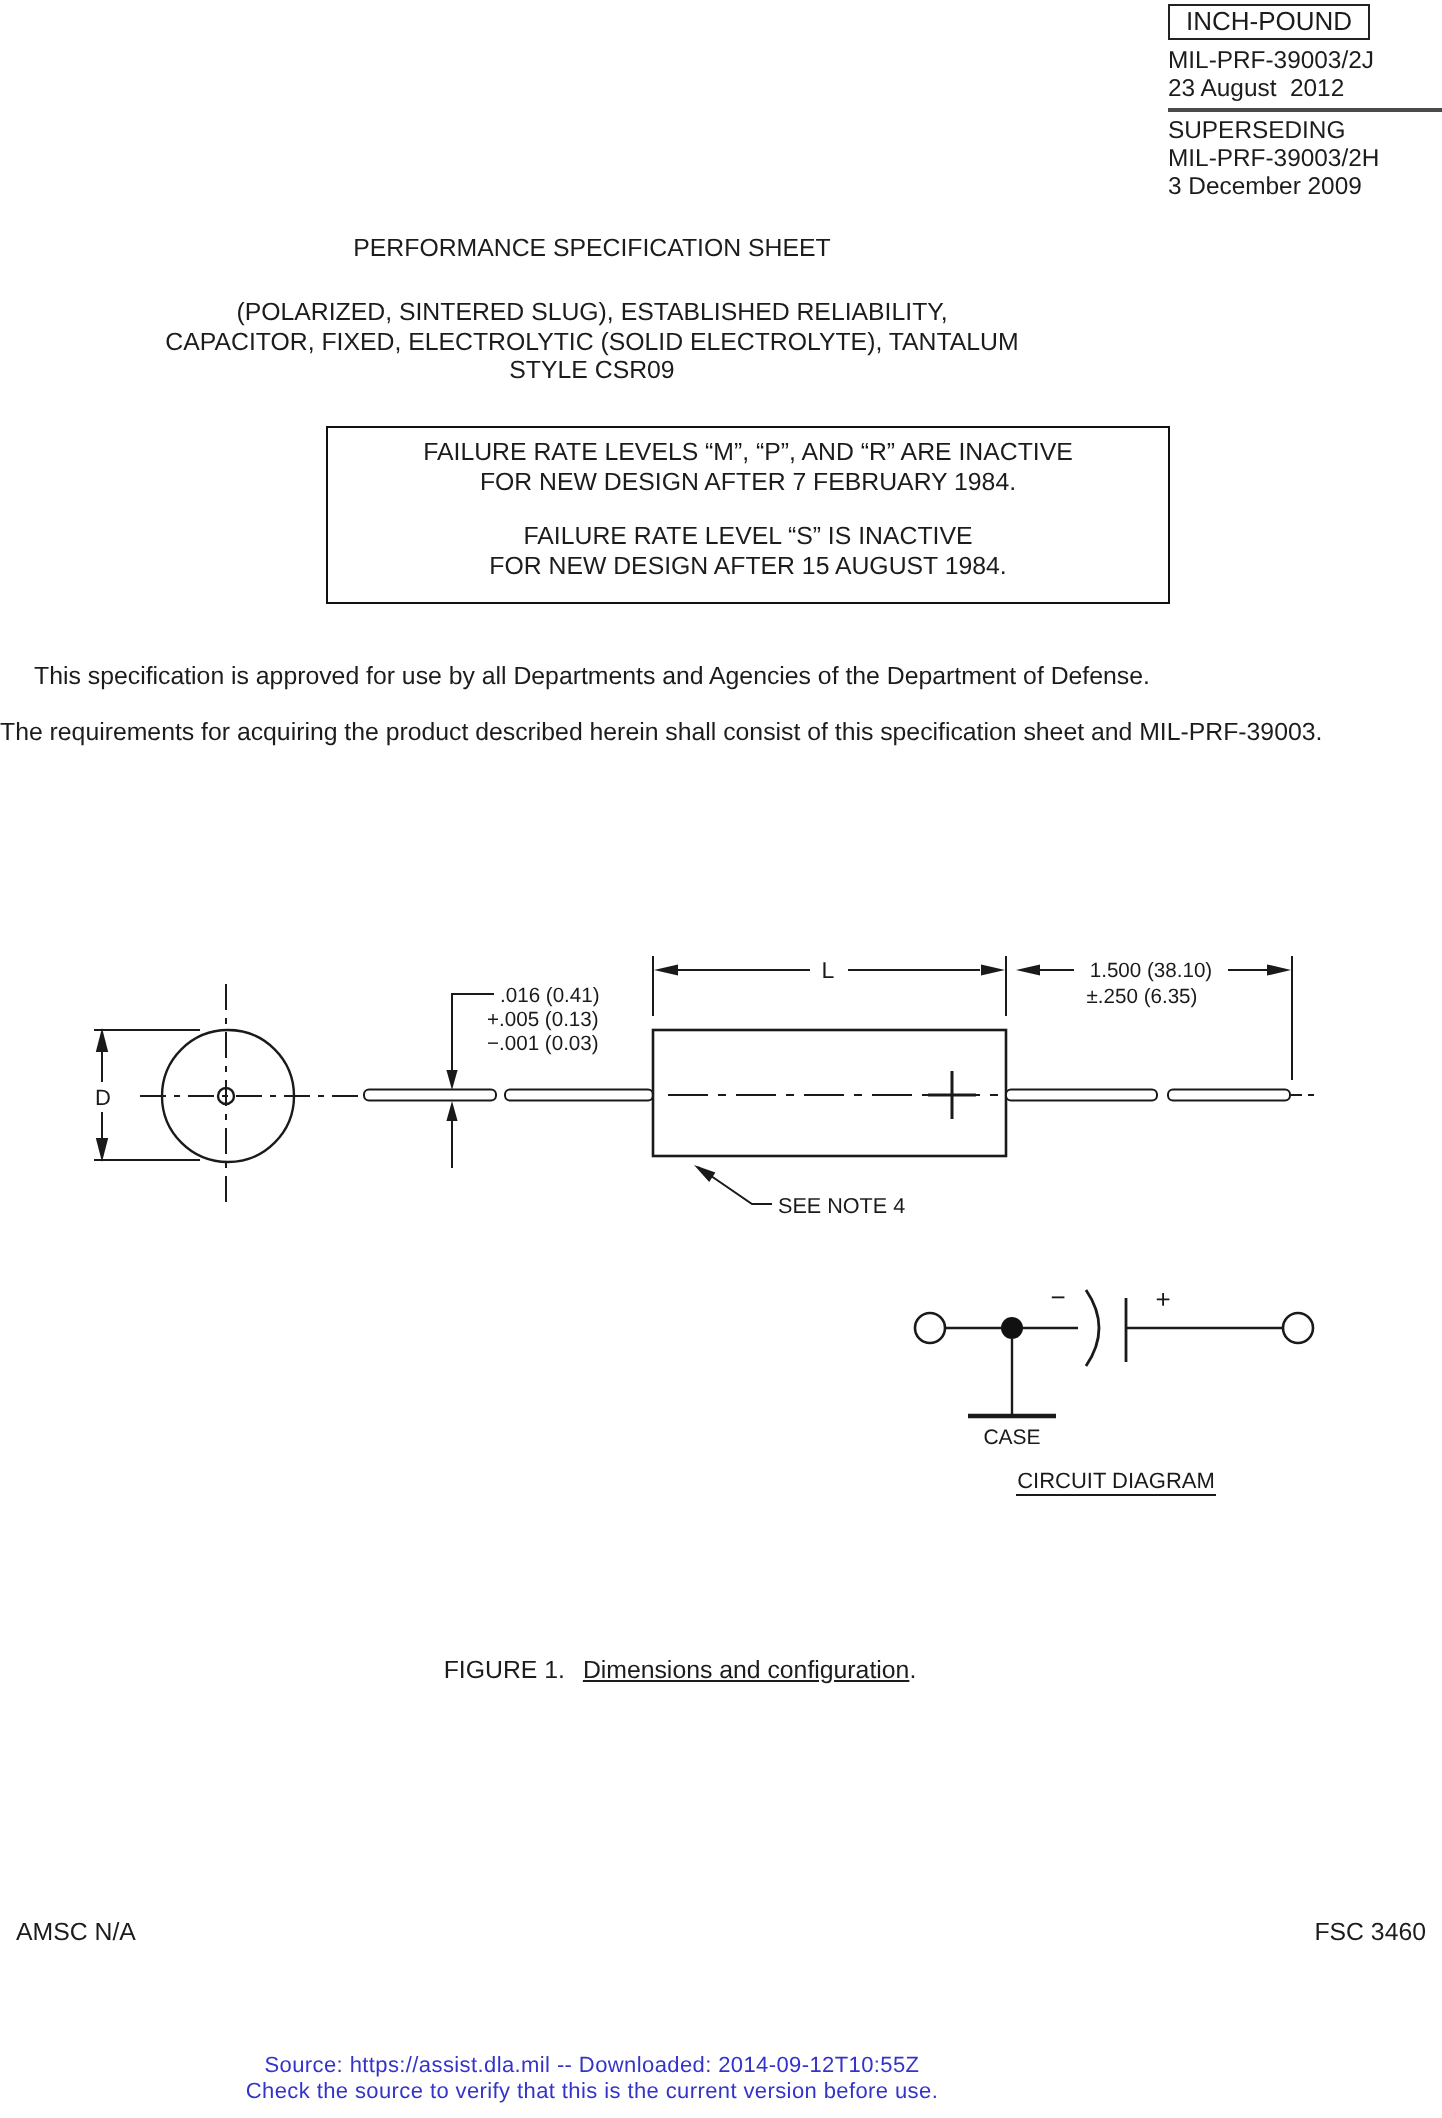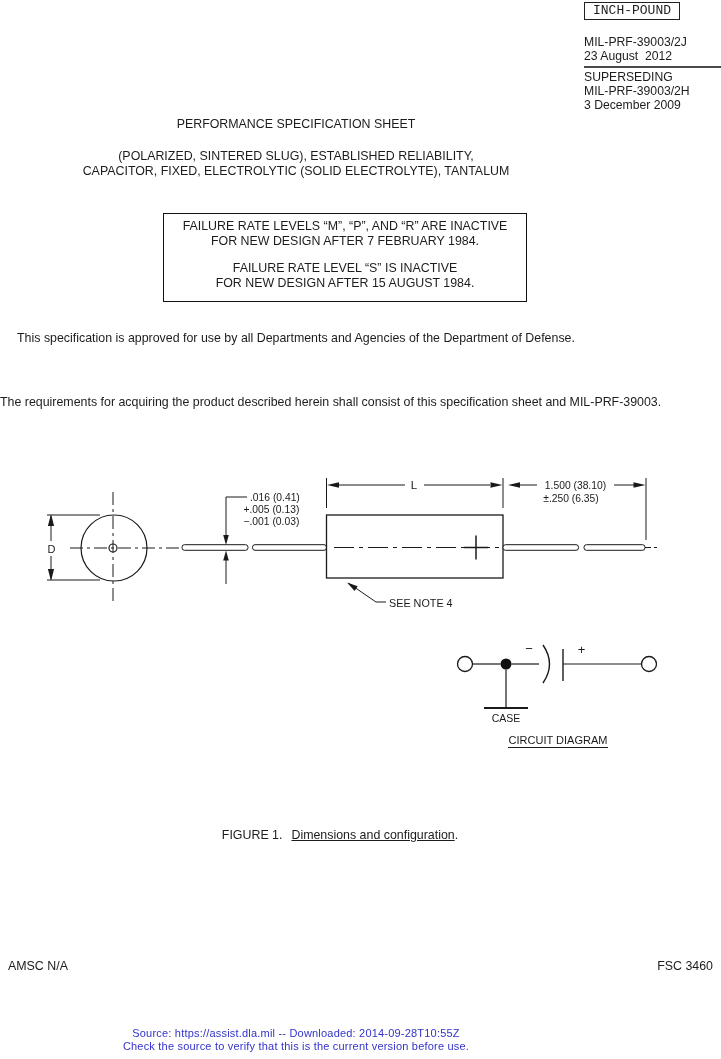--- a/index.html
+++ b/index.html
@@ -8,24 +8,24 @@
     font-family:"Liberation Sans",sans-serif;color:#1c1c1c;overflow:hidden;
     margin:0 auto;
   }
   .abs{position:absolute;}
   .center{left:0;width:592px;text-align:center;}
   .txt{font-size:12.4px;line-height:14.6px;}
   
   .hdr{left:584px;top:2px;width:137px;font-size:12.2px;line-height:14px;}
   .hdr .line{white-space:pre;}
   .ip-box{display:inline-block;border:1.3px solid #222;padding:0 8px;height:16px;
-          line-height:16px;font-size:13px;margin-bottom:15px;font-family:Liberation Mono, monospace;}
+          line-height:16px;font-size:13px;margin-bottom:3px;}
   .hdr-rule{border:0;border-top:2px solid #4a4a4a;margin:3px 0 2px 0;width:137px;}
   
-  .notice{left:163px;top:213px;width:364px;height:89px;border:1.5px solid #111;
+  .notice{left:163px;top:213px;width:422px;height:89px;border:1.5px solid #111;
           box-sizing:border-box;text-align:center;padding-top:5px;}
   .notice .sp{height:13px;}
   
   .cap-prefix{margin-right:9px;}
   .cap-underline{text-decoration:underline;}
   .nowrap{white-space:nowrap;}
   .footer-links{font-size:11px;line-height:13px;letter-spacing:.2px;}
   svg text{font-family:"Liberation Sans",sans-serif;fill:#1a1a1a;}
 </style>
 </head>
@@ -40,32 +40,33 @@
     <hr class="hdr-rule">
     <div class="line">SUPERSEDING</div>
     <div class="line">MIL-PRF-39003/2H</div>
     <div class="line">3 December 2009</div>
   </div>
 
   <div class="abs center txt" style="top:117px;">PERFORMANCE SPECIFICATION SHEET</div>
   <div class="abs center txt" style="top:149px;">
     <div>(POLARIZED, SINTERED SLUG), ESTABLISHED RELIABILITY,</div>
     <div>CAPACITOR, FIXED, ELECTROLYTIC (SOLID ELECTROLYTE), TANTALUM</div>
+    <div>STYLE CSR09</div>
   </div>
 
   <div class="abs notice txt">
     <div>FAILURE RATE LEVELS “M”, “P”, AND “R” ARE INACTIVE</div>
     <div>FOR NEW DESIGN AFTER 7 FEBRUARY 1984.</div>
     <div class="sp"></div>
     <div>FAILURE RATE LEVEL “S” IS INACTIVE</div>
     <div>FOR NEW DESIGN AFTER 15 AUGUST 1984.</div>
   </div>
 
   <div class="abs center txt" style="top:331px;">This specification is approved for use by all Departments and Agencies of the Department of Defense.</div>
-  <div class="abs center txt nowrap" style="top:359px;margin-top:36px;">The requirements for acquiring the product described herein shall consist of this specification sheet and MIL-PRF-39003.</div>
+  <div class="abs center txt nowrap" style="top:359px;">The requirements for acquiring the product described herein shall consist of this specification sheet and MIL-PRF-39003.</div>
 
   <svg class="abs" style="left:30px;top:455px;" width="690" height="305" viewBox="30 455 690 305">
     <g stroke="#1a1a1a" stroke-width="1.2" fill="none">
 
       <g>
         <circle cx="114" cy="548" r="33"></circle>
         <circle cx="113" cy="548" r="4"></circle>
         <path d="M113,492 V604" stroke-width="1" stroke-dasharray="13 4 3 4"></path>
         <path d="M70,548 H182" stroke-width="1" stroke-dasharray="13 4 3 4"></path>
       </g>
@@ -164,17 +165,17 @@
   </svg>
 
   <div class="abs center txt" style="top:828px;padding-left:44px;">
     <span class="cap-prefix">FIGURE 1.</span><span class="cap-underline">Dimensions and configuration</span><span>.</span>
   </div>
 
   <div class="abs txt" style="left:8px;top:959px;">AMSC N/A</div>
   <div class="abs txt" style="right:8px;top:959px;">FSC 3460</div>
 
   <div class="abs center footer-links" style="top:1027px;color:#3333cc;">
-    <div>Source: https://assist.dla.mil -- Downloaded: 2014-09-28T10:55Z</div>
+    <div>Source: https://assist.dla.mil -- Downloaded: 2014-09-12T10:55Z</div>
     <div>Check the source to verify that this is the current version before use.</div>
   </div>
 
 </div>
 
 </body></html>

